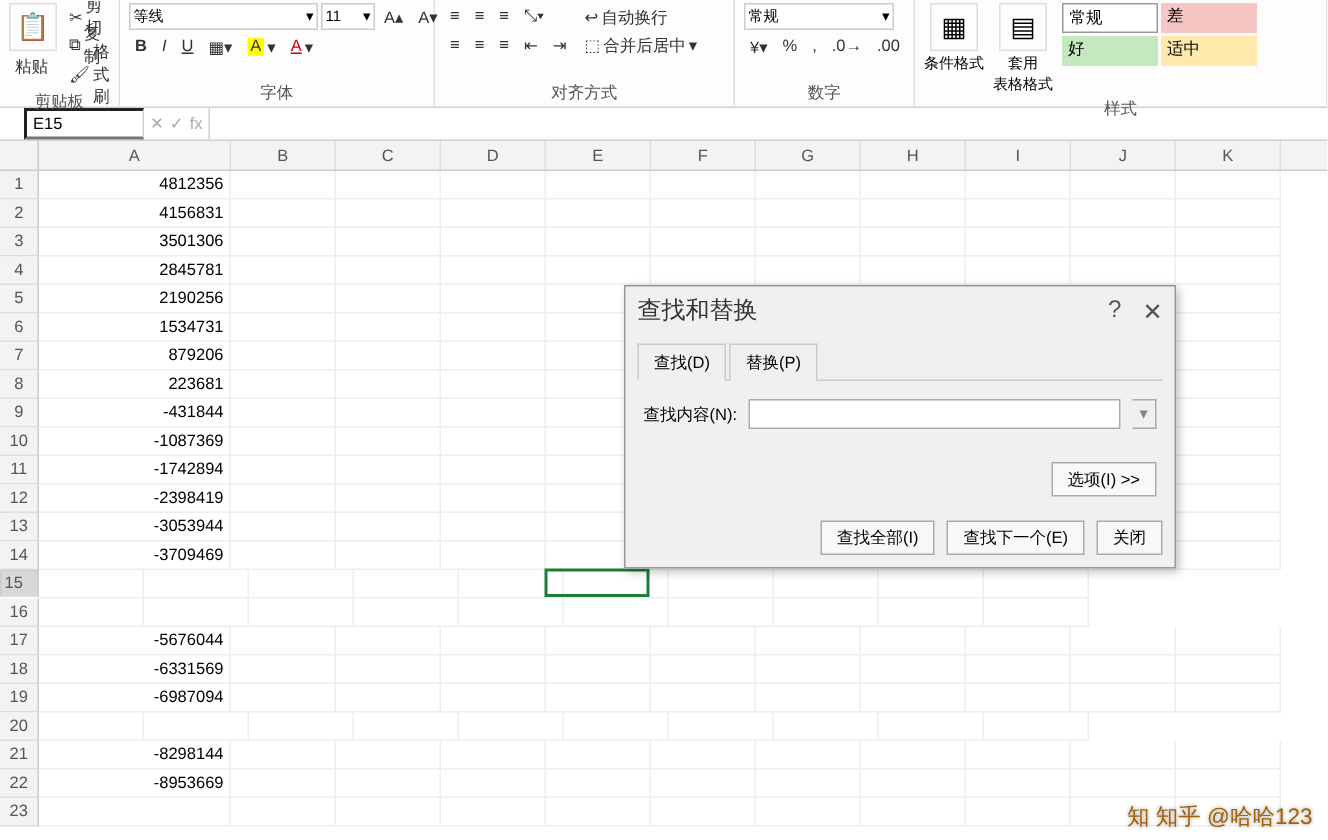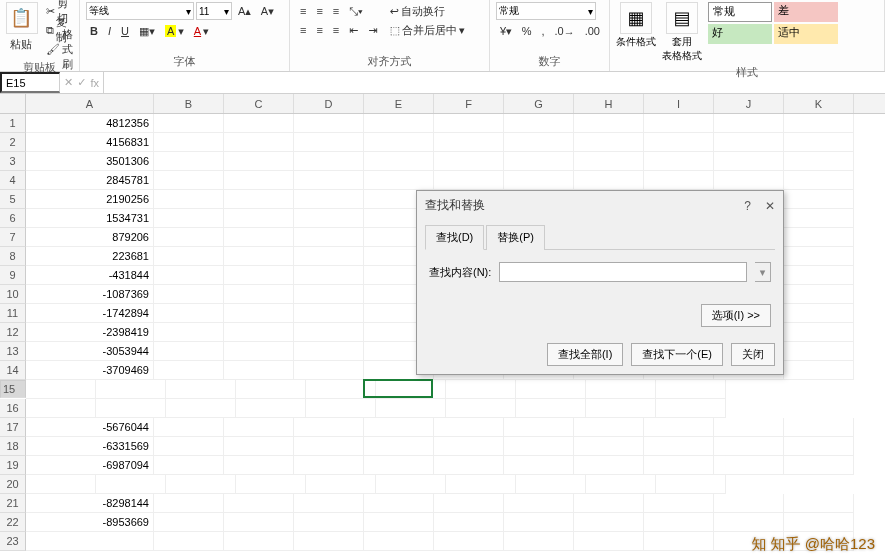--- a/index.html
+++ b/index.html
@@ -16,40 +16,40 @@
 .col { display: flex; flex-direction: column; gap: 1px; }
 .row { display: flex; gap: 2px; align-items: center; }
 
 .style-normal { background: #fff; border: 1px solid #999; width: 64px; height: 20px; padding: 1px 4px; font-size: 11px; }
 .style-bad { background: #f5c6c3; width: 64px; height: 20px; padding: 1px 4px; font-size: 11px; }
 .style-good { background: #c6e8c0; width: 64px; height: 20px; padding: 1px 4px; font-size: 11px; }
 .style-mid { background: #ffe9ad; width: 64px; height: 20px; padding: 1px 4px; font-size: 11px; }
 
 
 .name-row { height: 22px; border-bottom: 1px solid #d0d0d0; display: flex; align-items: stretch; }
-.name-box { width: 60px; border-right: 1px solid #d0d0d0; padding: 2px 4px; font-size: 11px; }
+.name-box { width: 80px; border-right: 1px solid #d0d0d0; padding: 2px 4px; font-size: 11px; margin-left: 16px; }
 .fx-btns { display: flex; align-items: center; padding: 0 4px; border-right: 1px solid #d0d0d0; gap: 4px; color: #aaa; font-size: 11px; }
 .formula-bar { flex: 1; padding: 2px 4px; font-size: 11px; font-style: italic; color: #888; }
 
 
 .grid { position: relative; }
 .col-headers { display: flex; height: 20px; background: #f3f3f3; border-bottom: 1px solid #ccc; }
 .col-header { border-right: 1px solid #ddd; text-align: center; line-height: 20px; font-size: 11px; color: #555; }
 .corner { width: 26px; border-right: 1px solid #ccc; }
 .rows { }
 .grid-row { display: flex; height: 19px; }
 .row-header { width: 26px; background: #f3f3f3; border-right: 1px solid #ccc; border-bottom: 1px solid #ddd; text-align: center; line-height: 19px; font-size: 11px; color: #555; }
 .row-header.sel { background: #d8d8d8; }
 .cell { border-right: 1px solid #eee; border-bottom: 1px solid #eee; padding: 0 4px; text-align: right; line-height: 19px; font-size: 11px; }
 .active-cell { position: absolute; border: 2px solid #1a7f37; pointer-events: none; }
 .col-w-A { width: 128px; } .col-w { width: 70px; }
 
 
 .dialog { position: absolute; left: 416px; top: 190px; width: 368px; background: #f0f0f0; border: 1px solid #999; box-shadow: 2px 2px 6px rgba(0,0,0,.25); }
-.dlg-title { display: flex; justify-content: space-between; align-items: center; padding: 6px 8px; font-size: 12px; color: #333; }
+.dlg-title { display: flex; justify-content: space-between; align-items: center; padding: 6px 8px; font-size: 16px; color: #333; }
 .dlg-title-btns { display: flex; gap: 14px; color: #555; }
 .dlg-tabs { display: flex; gap: 0; margin: 4px 8px 0 8px; border-bottom: 1px solid #ccc; }
 .dlg-tab { padding: 4px 10px; font-size: 11px; border: 1px solid #ccc; border-bottom: none; background: #f0f0f0; margin-right: 2px; cursor: pointer; position: relative; top: 1px; }
 .dlg-tab.active { background: #f0f0f0; border-bottom: 1px solid #f0f0f0; }
 .dlg-body { padding: 12px; }
 .dlg-row { display: flex; align-items: center; gap: 8px; margin-bottom: 10px; }
 .dlg-row label { font-size: 11px; }
 .dlg-input { flex: 1; height: 20px; border: 1px solid #aaa; background: #fff; padding: 0 4px; }
 .dlg-dd { width: 16px; height: 20px; border: 1px solid #aaa; border-left: none; text-align: center; line-height: 18px; color: #888; cursor: pointer; }
 .dlg-btns { display: flex; justify-content: flex-end; gap: 8px; padding: 8px; }
@@ -74,21 +74,21 @@
         <div class="btn-sm">⧉ <span>复制</span></div>
         <div class="btn-sm">🖌 <span>格式刷</span></div>
       </div>
     </div>
     <div class="ribbon-group-label">剪贴板</div>
   </div>
 
   <div class="ribbon-group" style="width:210px">
     <div class="ribbon-body col" style="gap:2px">
       <div class="row">
-        <div class="sel" style="width:108px">
+        <div class="sel" style="width:126px">
             <span>等线</span>
             <span>▾</span>
           </div>
         <div class="sel" style="width:36px">
             <span>11</span>
             <span>▾</span>
           </div>
         <div class="btn-sm">A▴</div>
         <div class="btn-sm">A▾</div>
       </div>

